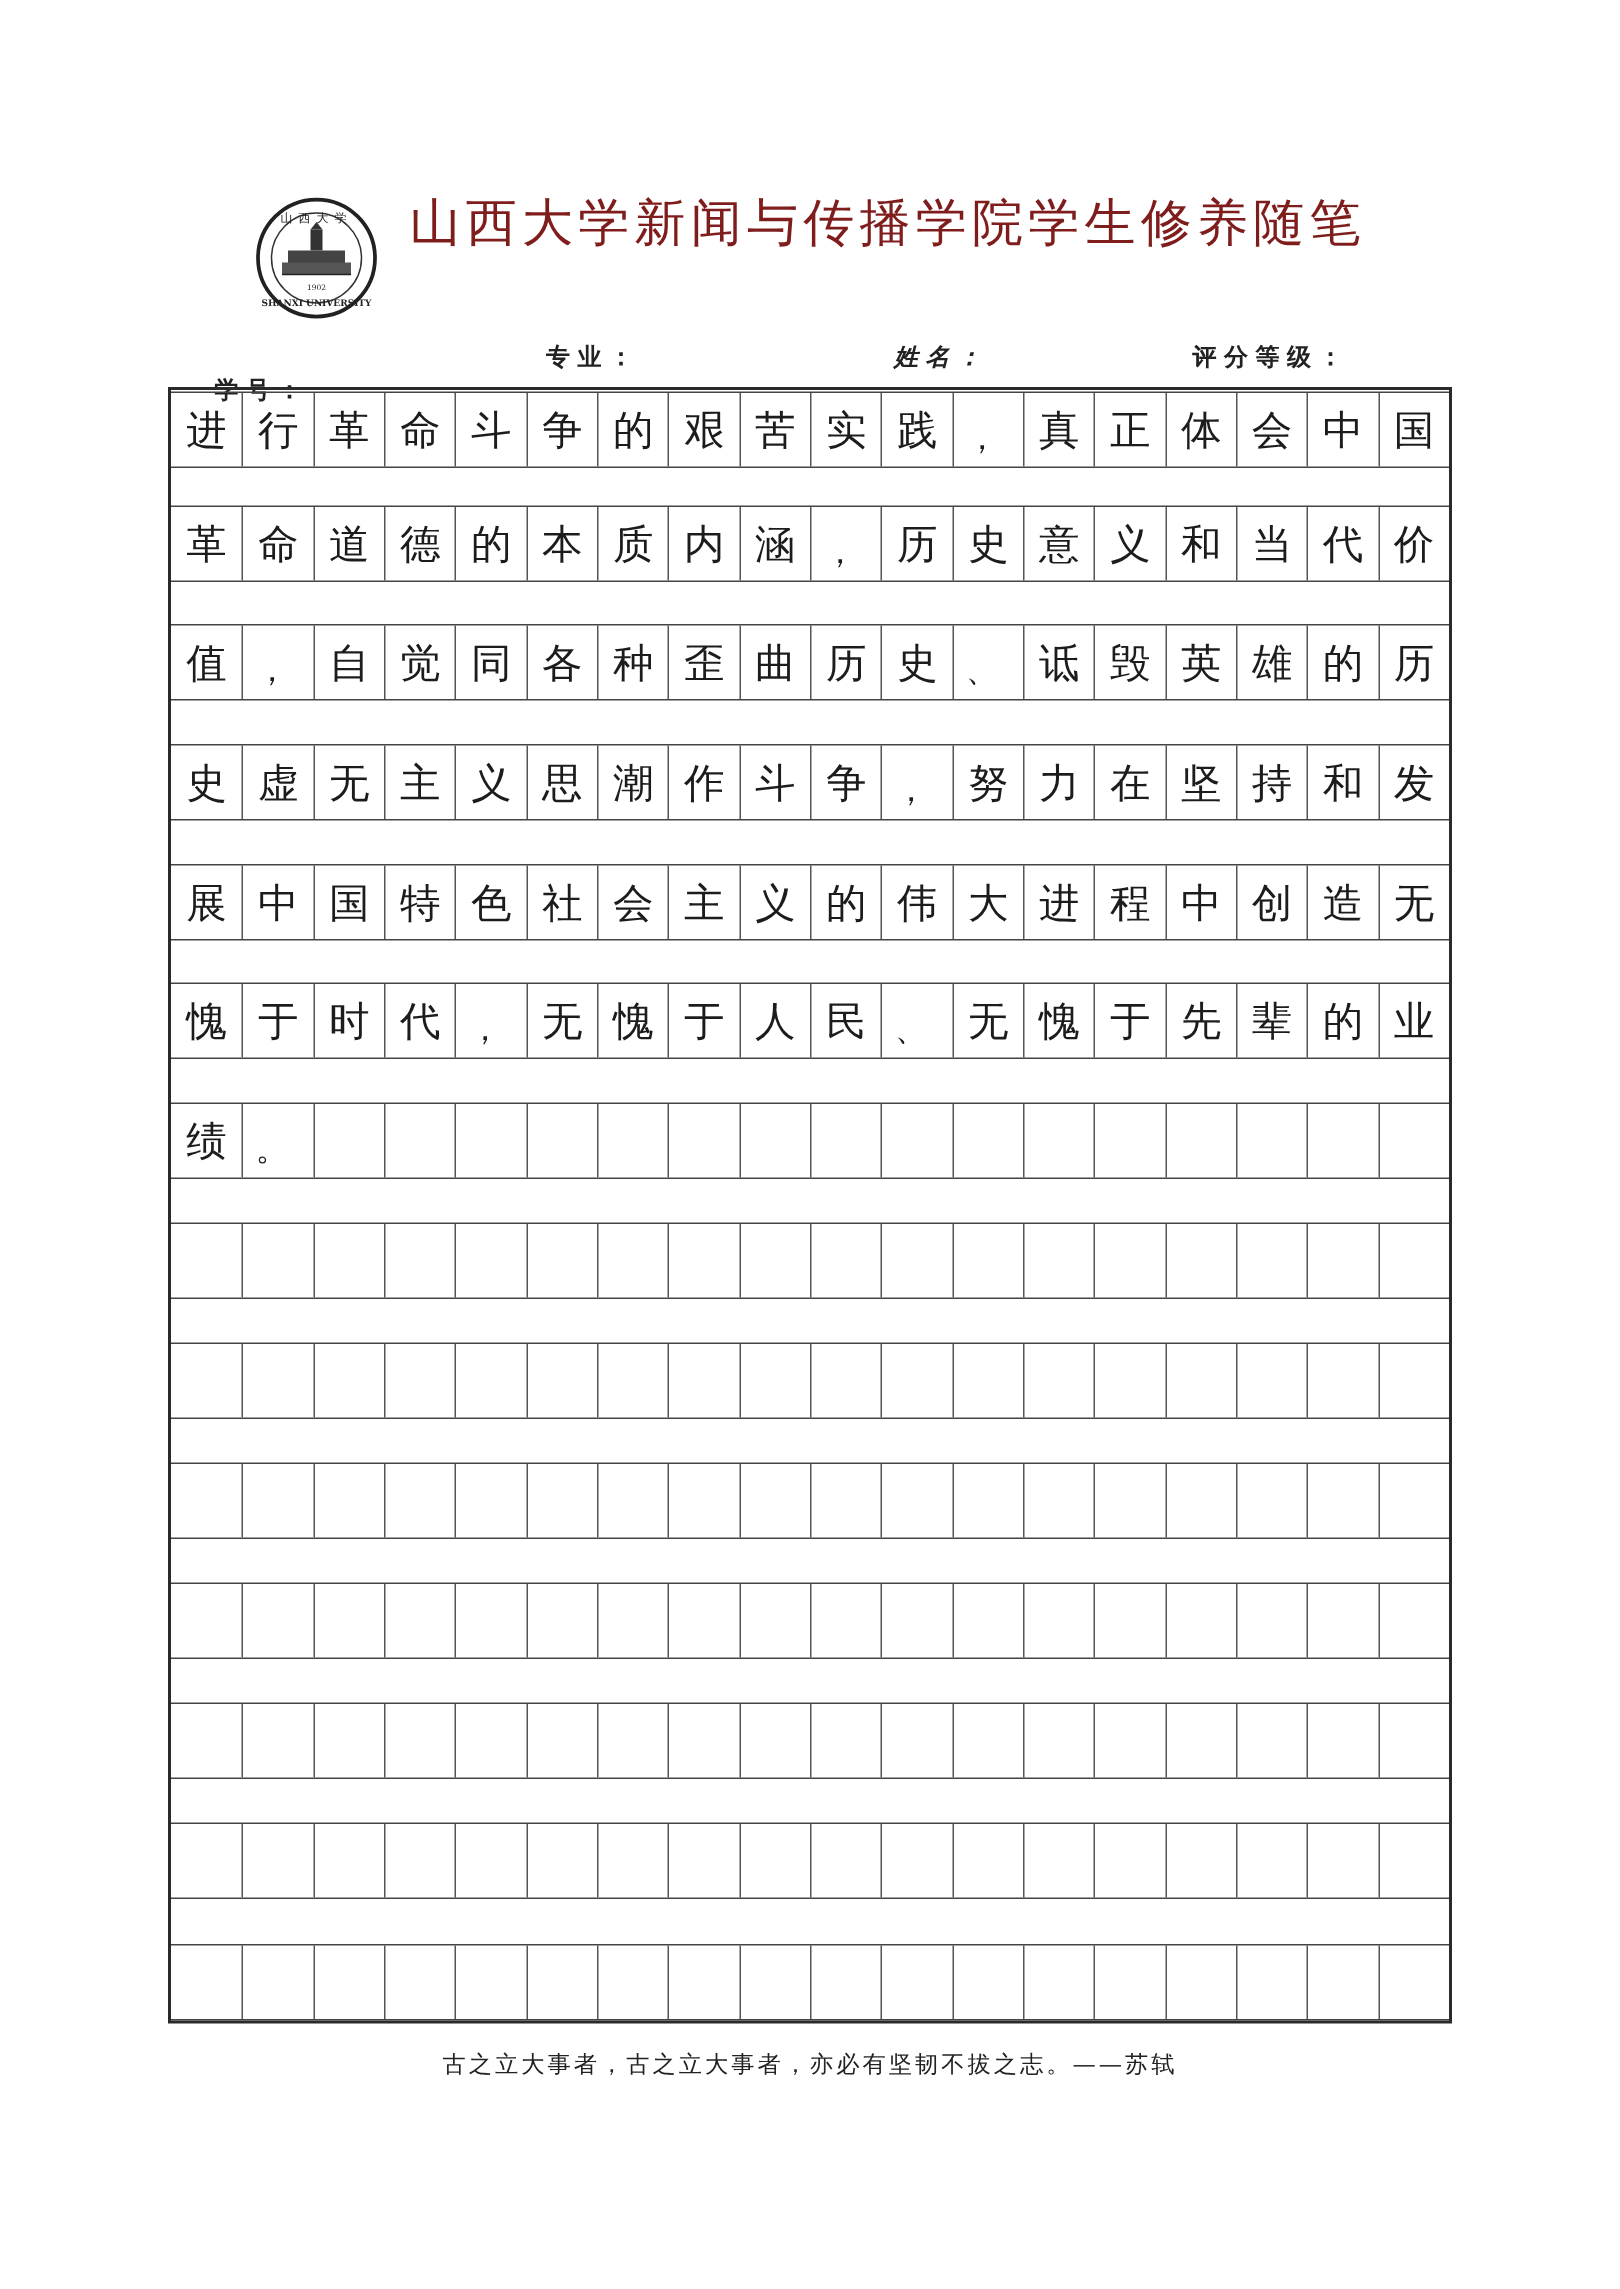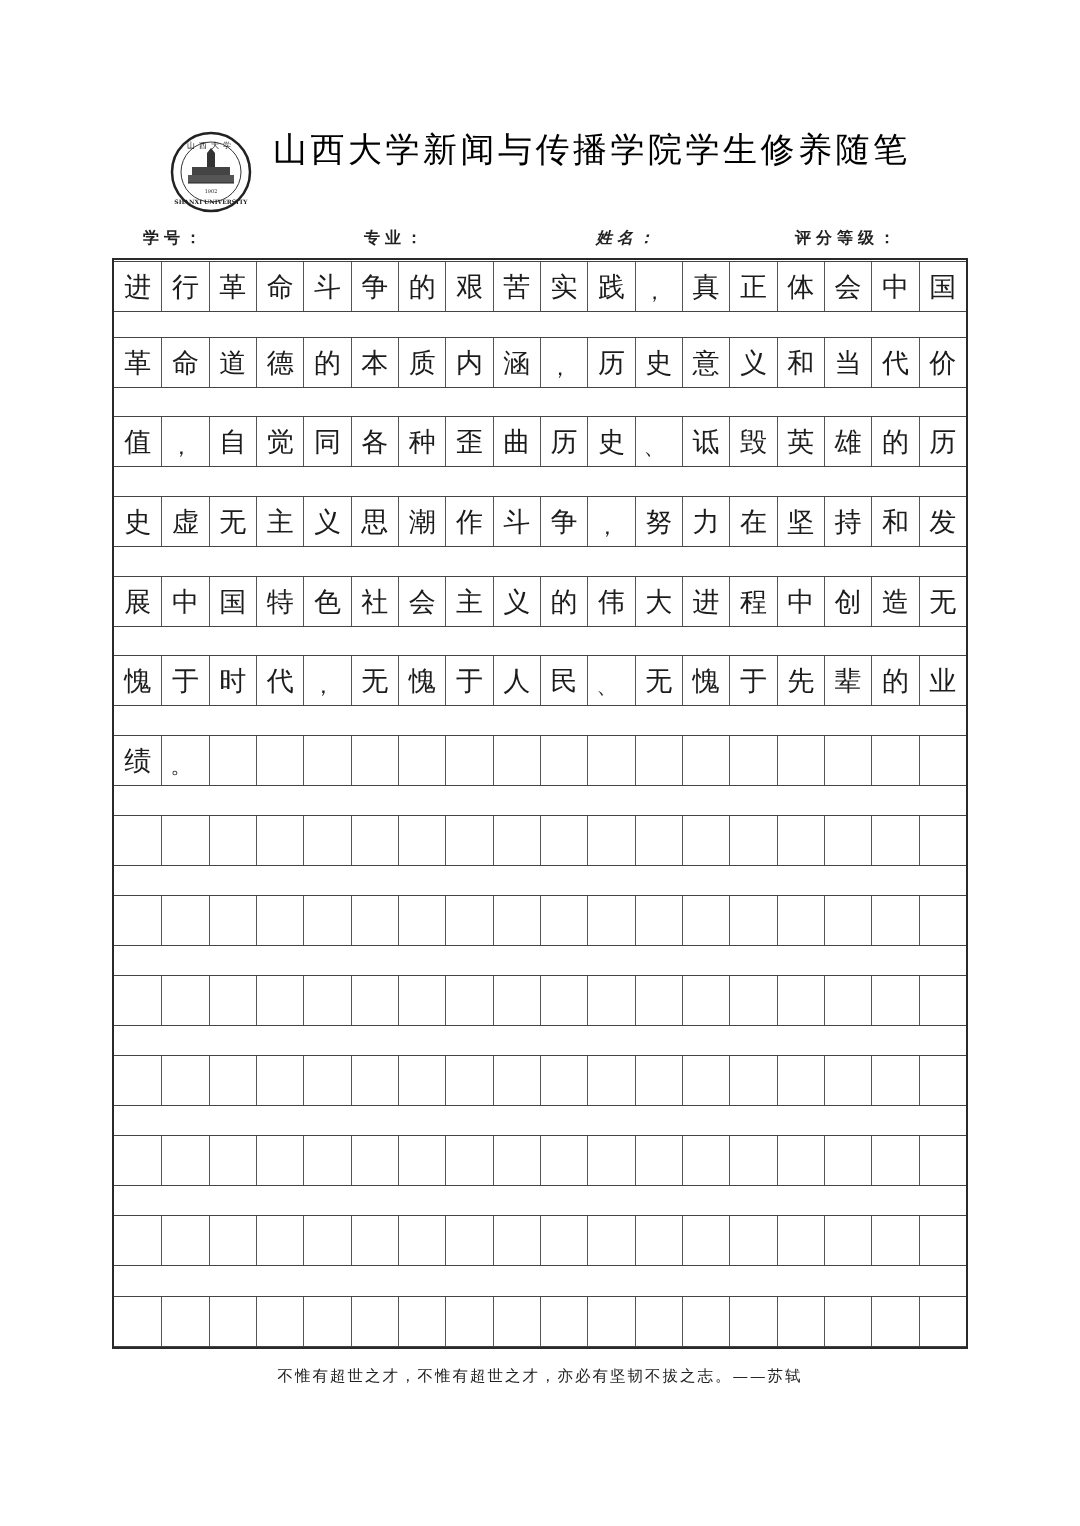--- a/index.html
+++ b/index.html
@@ -5,21 +5,21 @@
     html, body { margin: 0; padding: 0; }
     body {
       width: 1080px; height: 1526px; background: #ffffff; position: relative; overflow: hidden;
       font-family: "DejaVu Serif", "Liberation Serif", serif; color: #1a1a1a;
     }
     .logo {
       position: absolute; left: 170px; top: 131px; width: 82px; height: 82px;
     }
     .title {
       position: absolute; left: 273px; top: 124px; height: 50px; line-height: 50px;
-      font-size: 34px; letter-spacing: 3.5px; color: #000000; white-space: nowrap;
+      font-size: 34px; letter-spacing: 3.5px; color: #7f1d1d; white-space: nowrap;
       font-family: "DejaVu Serif", "Liberation Serif", serif;
     }
     .info-label {
       position: absolute; top: 228px; font-size: 16px; font-weight: bold; color: #222;
       letter-spacing: 5px; white-space: nowrap;
     }
     .grid {
       position: absolute; left: 112px; top: 258px; width: 856px; height: 1091px;
       border: 2px solid #2a2a2a; box-sizing: border-box;
     }
@@ -55,21 +55,21 @@
     <rect x="22" y="36" width="38" height="14" fill="#444"></rect>
     <rect x="18" y="44" width="46" height="8" fill="#555"></rect>
     <line x1="18" y1="52" x2="64" y2="52" stroke="#222" stroke-width="1"></line>
     <text x="41" y="62" text-anchor="middle" font-size="5" fill="#222">1902</text>
     <text x="41" y="73" text-anchor="middle" font-size="6" font-weight="bold" fill="#222">SHANXI UNIVERSITY</text>
   </svg>
 </div>
 
 <div class="title">山西大学新闻与传播学院学生修养随笔</div>
 
-<div class="info-label" style="left:143px;">学号：</div>
+<div class="info-label" style="left:143px;margin-top:22px;">学号：</div>
 <div class="info-label" style="left:364px;">专业：</div>
 <div class="info-label" style="left:596px;font-style:italic;">姓名：</div>
 <div class="info-label" style="left:795px;">评分等级：</div>
 
 <div class="grid" id="grid">
     <div class="row" style="top: 1px;">
       <div class="cell">进</div>
       <div class="cell">行</div>
       <div class="cell">革</div>
       <div class="cell">命</div>
@@ -343,13 +343,13 @@
       <div class="cell"></div>
       <div class="cell"></div>
       <div class="cell"></div>
       <div class="cell"></div>
       <div class="cell"></div>
       <div class="cell"></div>
       <div class="cell"></div>
     </div>
   </div>
 
-<div class="quote">不惟有超世之才，不惟有超世之才，亦必有坚韧不拔之志。——苏轼</div>
+<div class="quote">古之立大事者，古之立大事者，亦必有坚韧不拔之志。——苏轼</div>
 
 </body></html>

